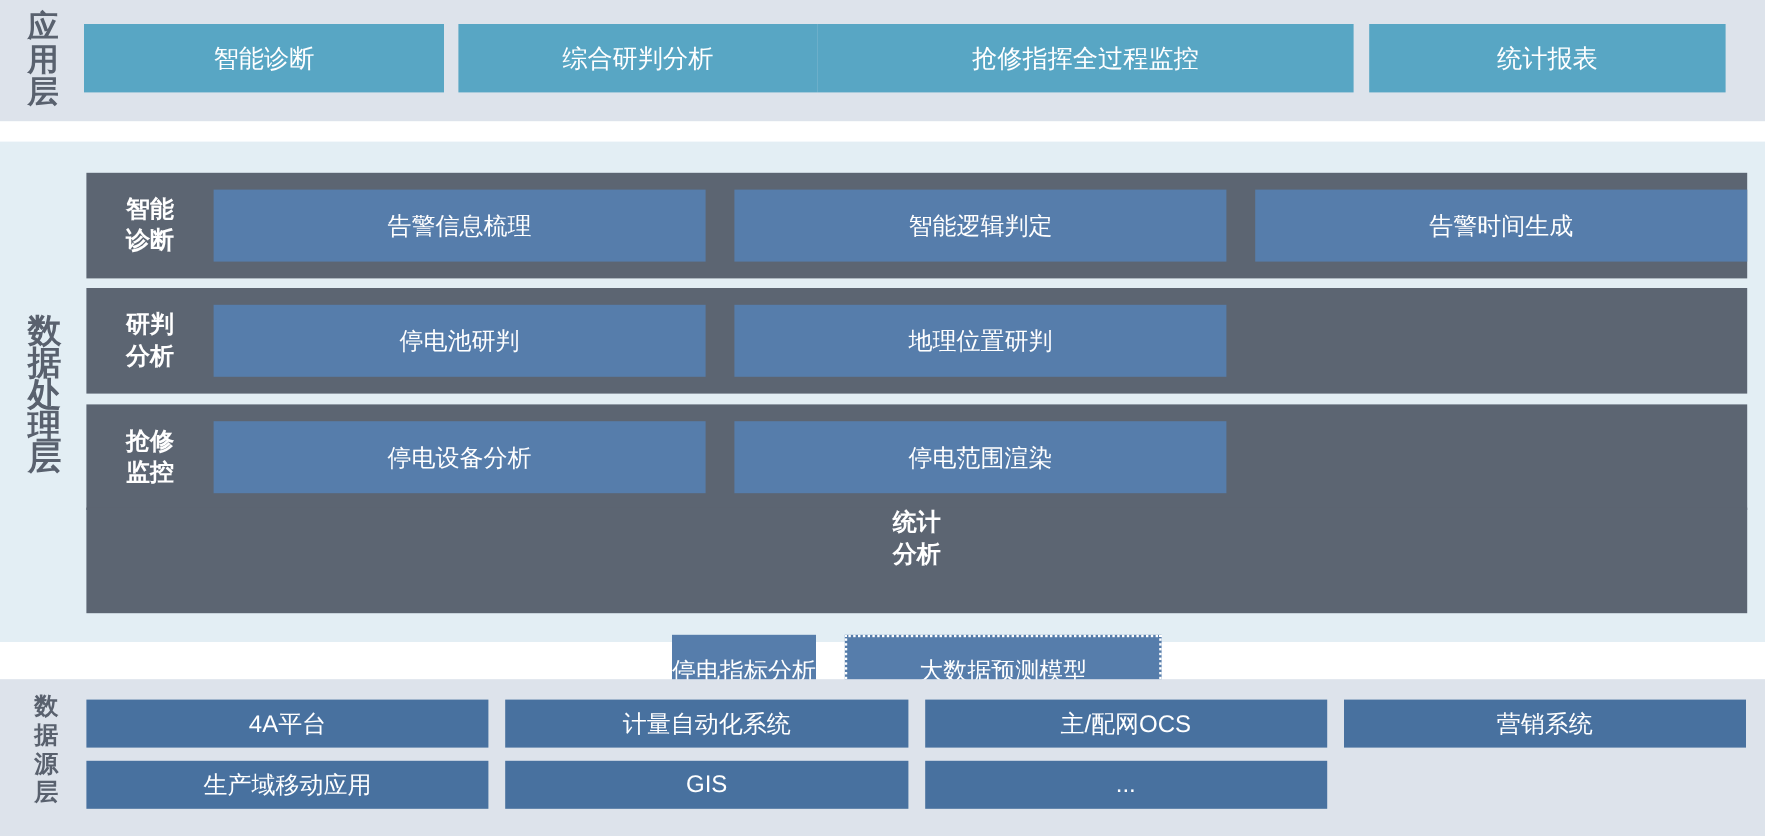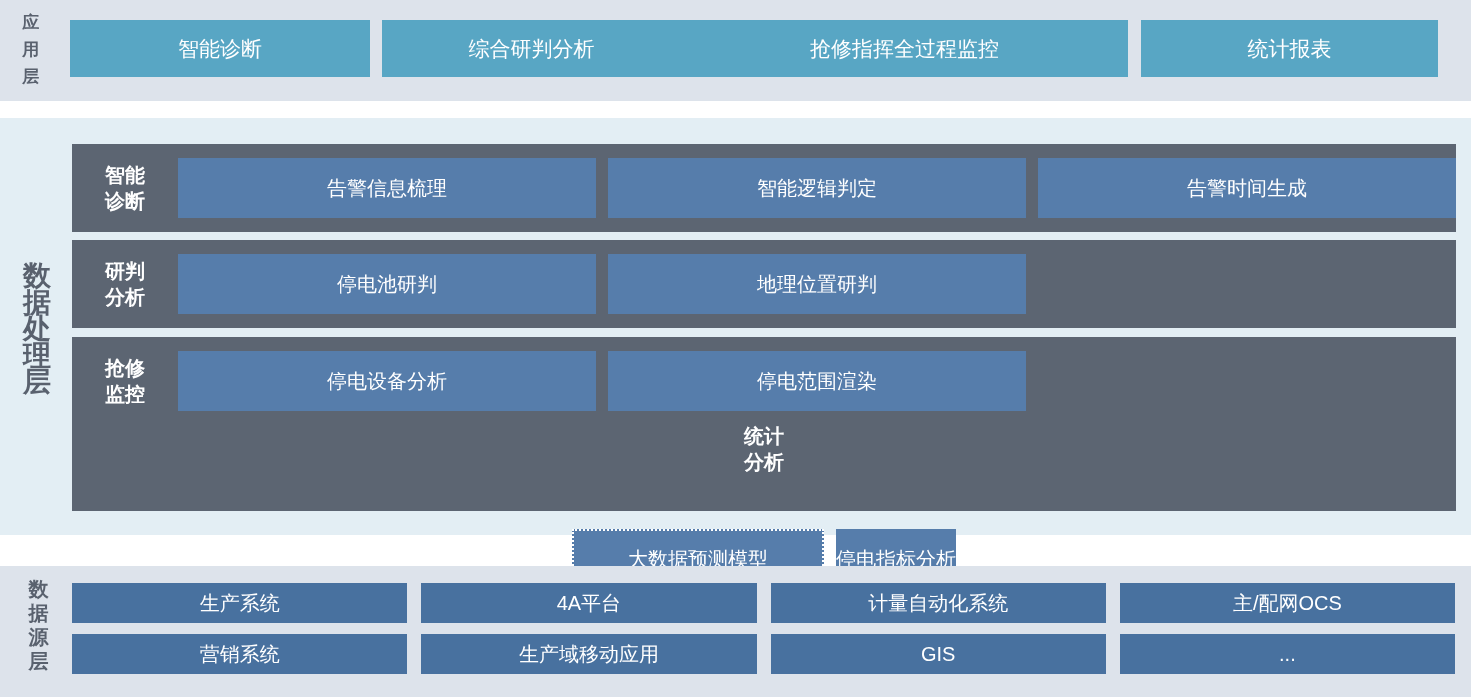--- a/index.html
+++ b/index.html
@@ -10,21 +10,21 @@
   }
   .band{position:absolute;left:0;width:1471px;}
   .band-app{top:0;height:101px;background:var(--band-gray,#dde3eb);}
   .band-proc{top:118px;height:417px;background:var(--band-blue,#e3eef4);}
   .band-src{top:566px;height:131px;background:var(--band-gray,#dde3eb);}
 
   .vlabel{
     position:absolute;color:var(--label-text,#59616e);font-weight:bold;
     width:1.15em;word-break:break-all;text-align:center;
   }
-  .vlabel-app{left:21px;top:9px;font-size:17px;line-height:27px;}
+  .vlabel-app{left:21px;top:9px;font-size:26px;line-height:27px;}
   .vlabel-proc{left:21px;top:145px;font-size:28px;line-height:26.5px;}
   .vlabel-src{left:27px;top:11px;font-size:20px;line-height:24px;}
 
   .app-items{
     position:absolute;left:70px;top:20px;height:57px;width:1381px;
     display:flex;
   }
   .app-item{
     background:var(--teal,#58a6c4);color:var(--item-text,#ffffff);
     display:flex;align-items:center;justify-content:center;
@@ -45,21 +45,21 @@
   .proc-row-3{top:219px;}
   .proc-row-4{top:305px;flex-direction:column;}
   .proc-label{
     width:106px;flex:0 0 106px;display:flex;justify-content:center;
   }
   .proc-label span{
     color:#ffffff;font-weight:bold;font-size:20px;line-height:26px;
     width:2.2em;word-break:break-all;text-align:center;
   }
   .proc-grid{
-    flex:1;display:grid;grid-template-columns:1fr 1fr 1fr;gap:12px;
+    flex:1;display:grid;grid-template-columns:1fr 1fr 1fr;gap:24px;
     align-items:center;
   }
   .proc-item{
     background:var(--process-blue,#567dab);color:var(--item-text,#ffffff);
     height:60px;display:flex;align-items:center;justify-content:center;
     font-size:20px;box-sizing:border-box;
   }
   .proc-item.dashed{grid-column:span 2;border:2px dotted #ffffff;}
 
   .src-grid{
@@ -118,30 +118,29 @@
       <div class="proc-item">停电设备分析</div>
       <div class="proc-item">停电范围渲染</div>
     </div>
   </div>
 
   <div class="proc-row proc-row-4">
     <div class="proc-label">
       <span>统计分析</span>
     </div>
     <div class="proc-grid">
+      <div class="proc-item">停电指标分析</div>
       <div class="proc-item dashed">大数据预测模型</div>
-      <div class="proc-item">停电指标分析</div>
     </div>
   </div>
 </div>
 
 <div class="band band-src">
   <div class="vlabel vlabel-src">数据源层</div>
   <div class="src-grid">
-    <div class="src-item">生产系统</div>
     <div class="src-item">4A平台</div>
     <div class="src-item">计量自动化系统</div>
     <div class="src-item">主/配网OCS</div>
     <div class="src-item">营销系统</div>
     <div class="src-item">生产域移动应用</div>
     <div class="src-item">GIS</div>
     <div class="src-item">...</div>
   </div>
 </div>
 

